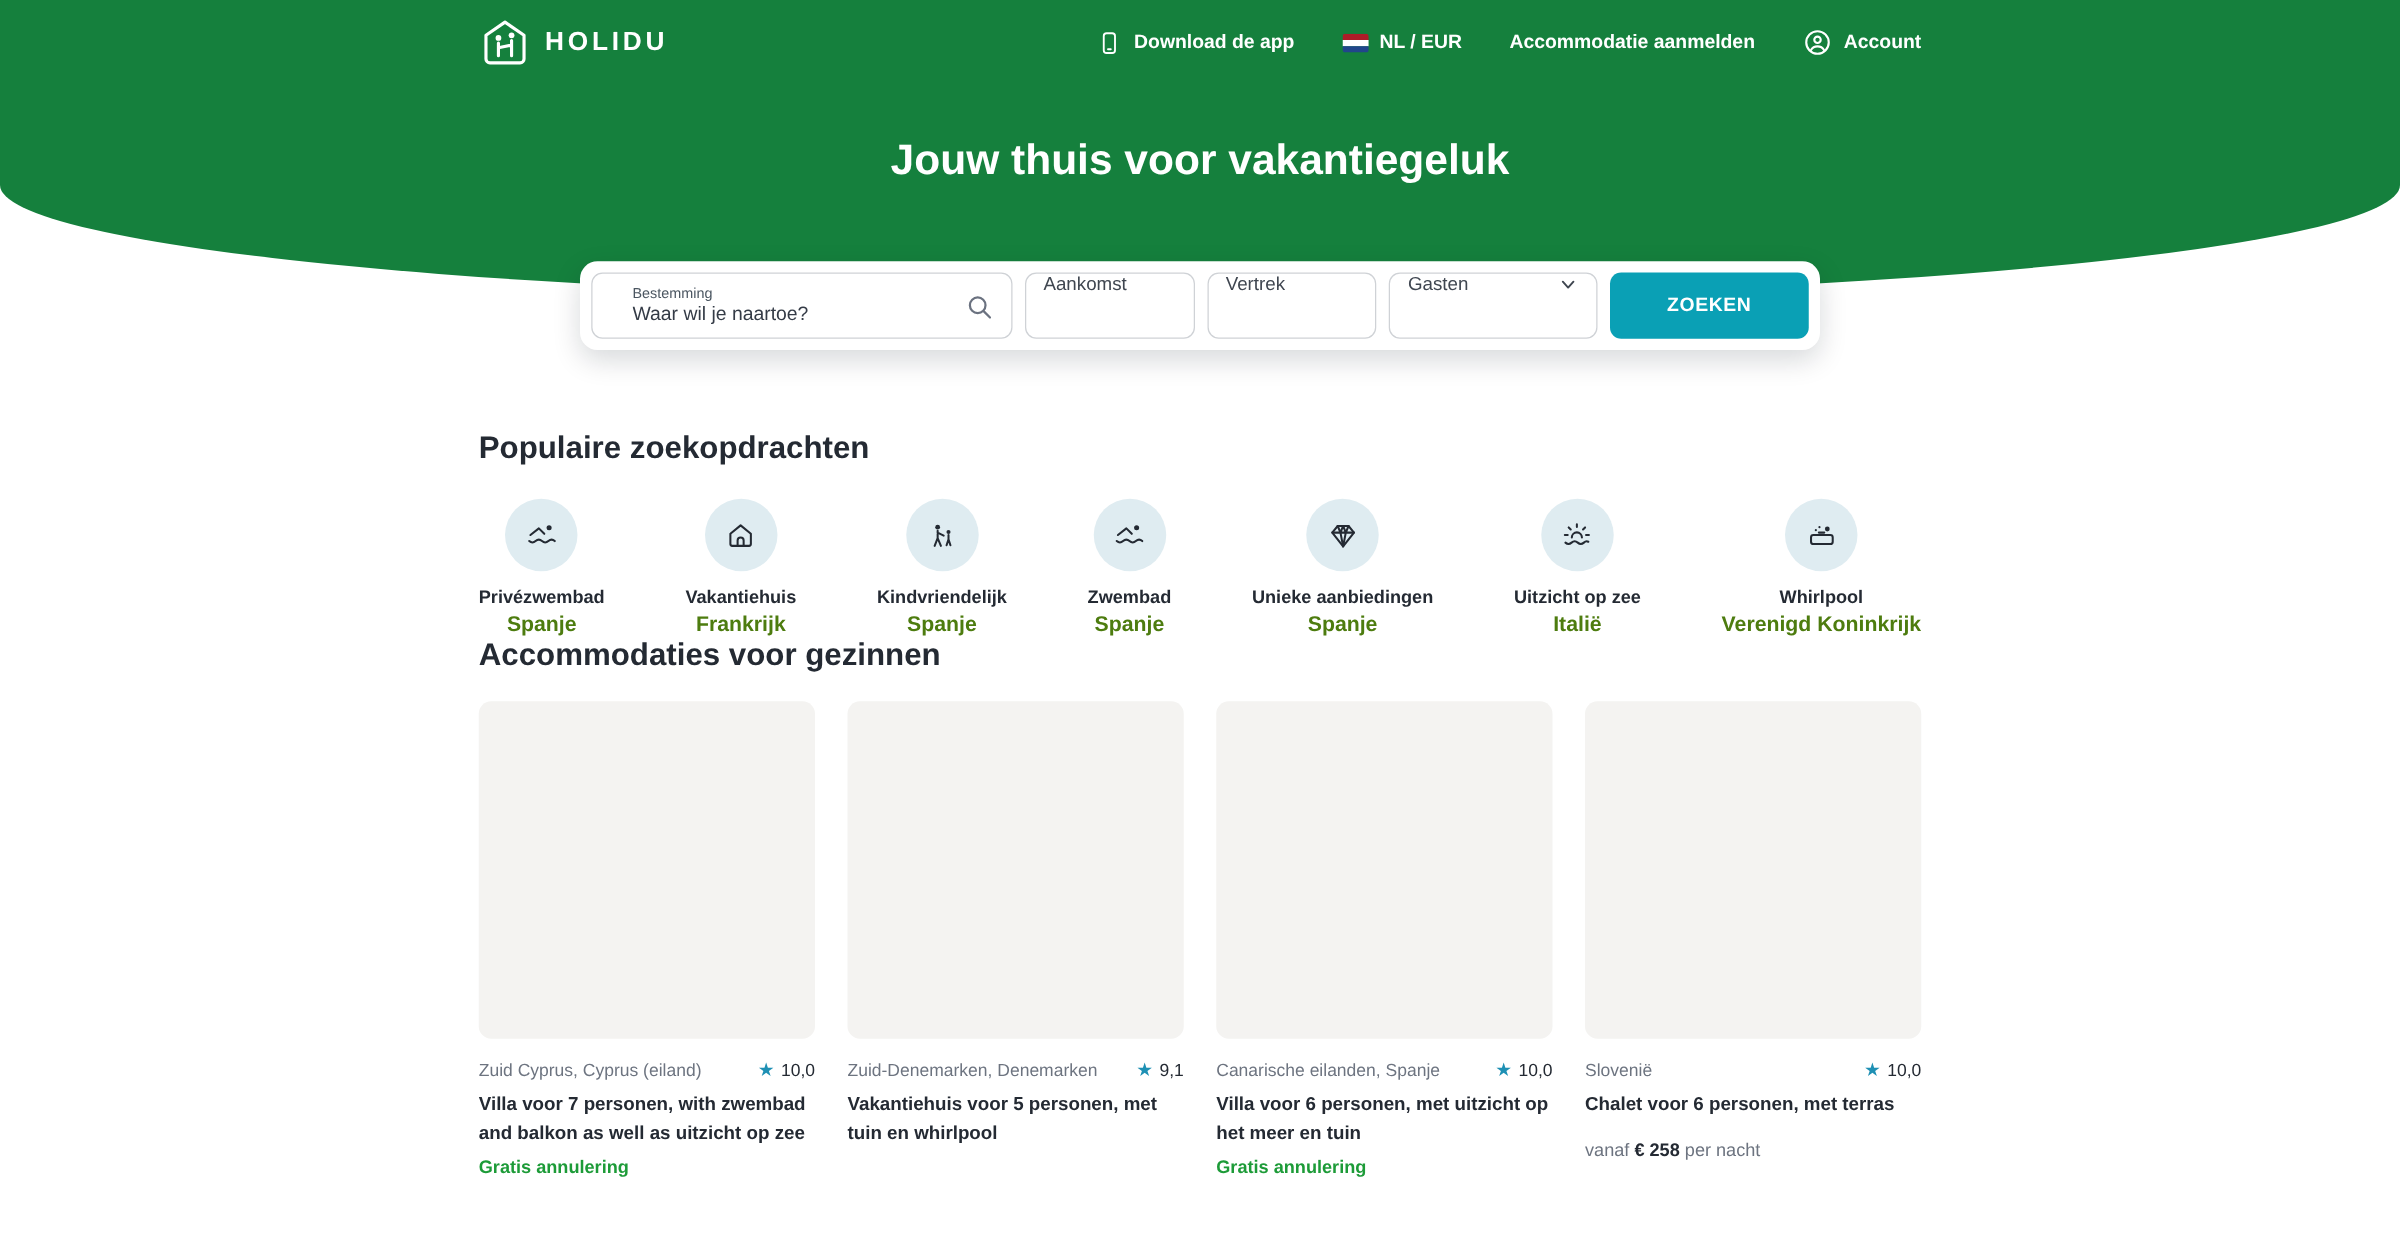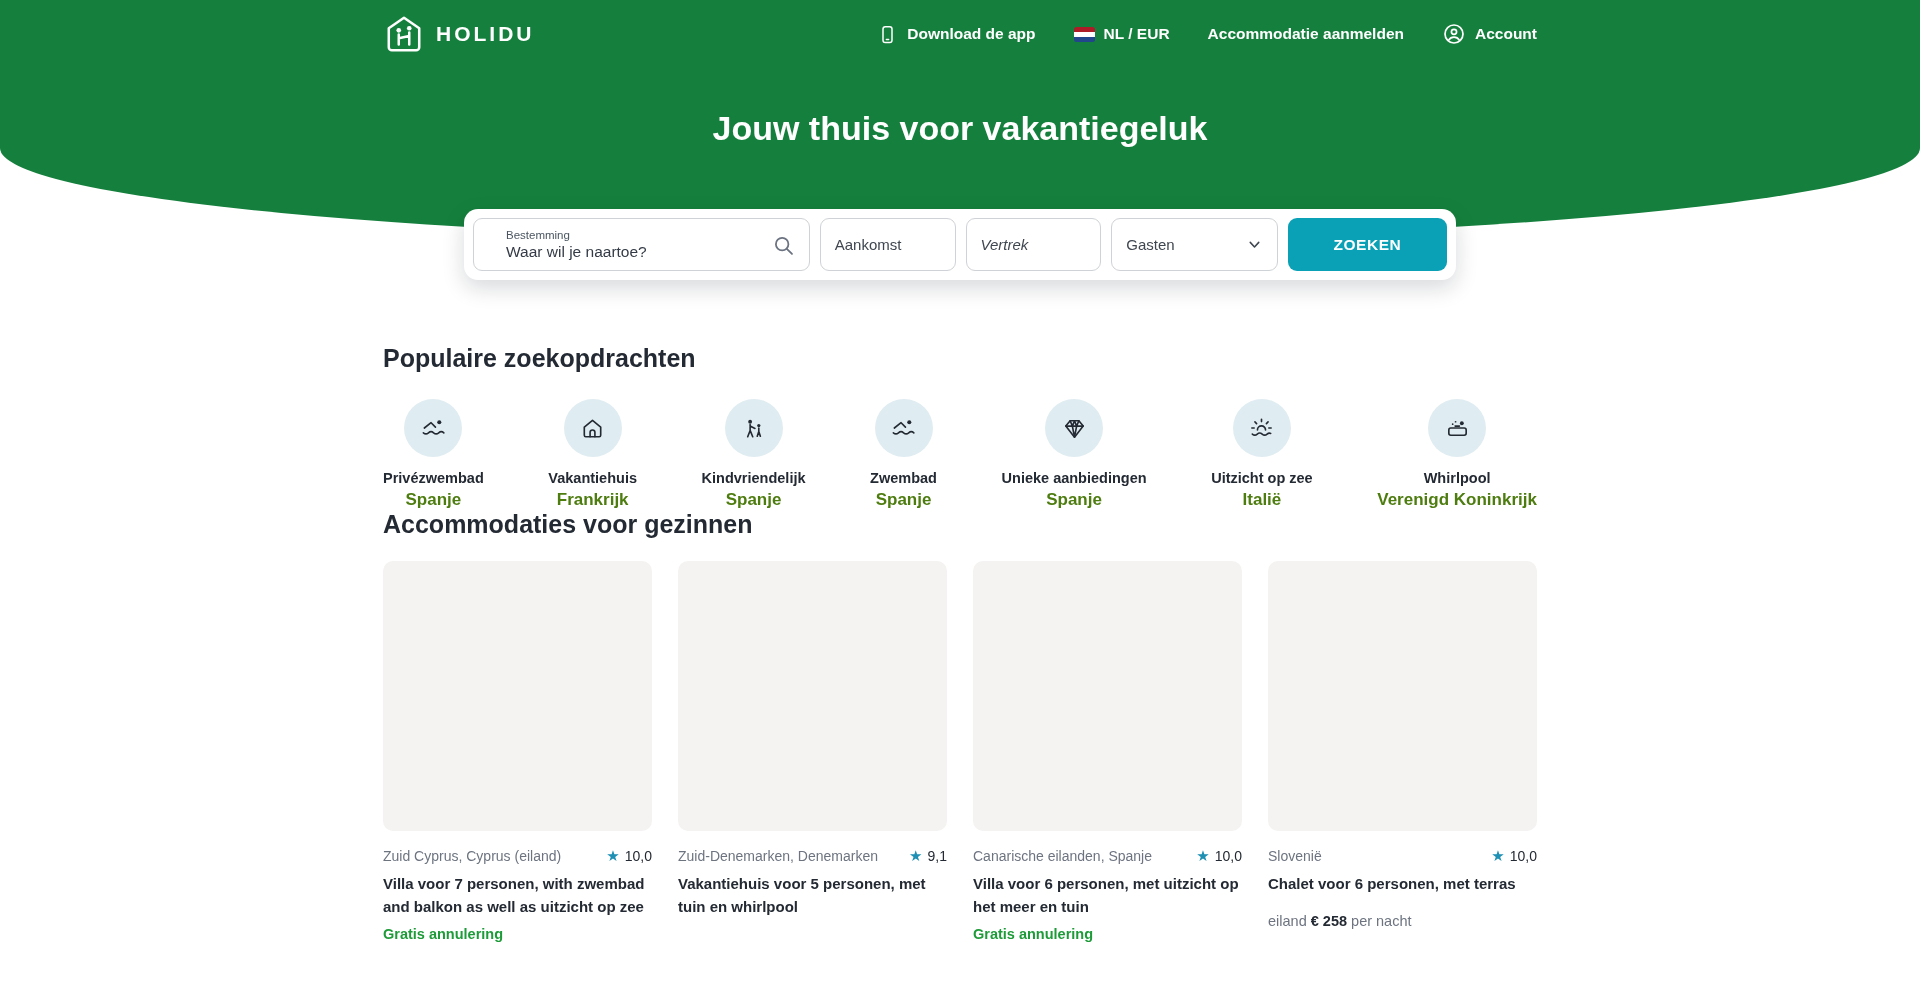--- a/index.html
+++ b/index.html
@@ -19,29 +19,29 @@
     display:flex; flex-direction:column; }
   .flag div { flex:1; }
   .flag .r { background:#ae1c28; } .flag .w { background:#fff; } .flag .b { background:#21468b; }
   .hero-title { text-align:center; margin-top:54px; font-size:34px; font-weight:bold; color:#fff; }
 
   
   .search-card { position:absolute; z-index:10; top:209px; left:50%; transform:translateX(-50%);
     width:992px; background:#fff; border-radius:14px; padding:9px;
     box-shadow:0 8px 22px rgba(0,20,30,.16); display:flex; gap:10px; }
   .field { height:53px; border:1px solid #cfd2d6; border-radius:9px; background:#fff;
-    display:flex; align-items:center; padding:0 14px; font-size:15px; color:#3f4650; cursor:pointer; }
+    display:flex; padding:0 14px; font-size:15px; color:#3f4650; cursor:pointer; }
   .f-dest { width:340px; position:relative; flex-direction:column;
     align-items:flex-start; justify-content:center; gap:2px; cursor:text;padding-left:32px; }
   .f-dest .lbl { font-size:11.5px; color:#4a5560; }
   .f-dest input { border:none; outline:none; width:270px; font-size:15.5px;
     font-family:"Liberation Sans", sans-serif; color:#222; background:transparent; }
   .f-dest input::placeholder { color:#343b46; opacity:1; }
   .f-dest .mag { position:absolute; right:13px; top:14px; }
-  .f-in { width:137px; } .f-out { width:137px;font-style:italic; }
+  .f-in { width:137px; } .f-out { width:137px; }
   .f-guests { width:168px; justify-content:space-between; }
   .btn-search { width:161px; height:53px; border:none; border-radius:9px; background:#0aa0b5;
     color:#fff; font-size:15.5px; font-weight:bold; letter-spacing:.5px; cursor:pointer;
     font-family:"Liberation Sans", sans-serif; }
 
   
   main { width:1154px; margin:0 auto; }
   .section-title { font-size:25px; font-weight:bold; color:#242a33; }
   .st-popular { padding-top:104px; }
   .popular-row { display:flex; justify-content:space-between; margin-top:26px; }
@@ -290,20 +290,20 @@
       <div class="card-img"></div>
       <div class="loc-row">
         <span>Slovenië</span>
         <span class="rating">
           <span class="star">★</span>
           <span>10,0</span>
         </span>
       </div>
       <div class="card-title">Chalet voor 6 personen, met terras</div>
       <div class="price">
-        <span>eiland</span>
+        <span>vanaf</span>
         <strong>€ 258</strong>
         <span>per nacht</span>
       </div>
     </div>
 
   </div>
 </main>
 
 </body></html>

